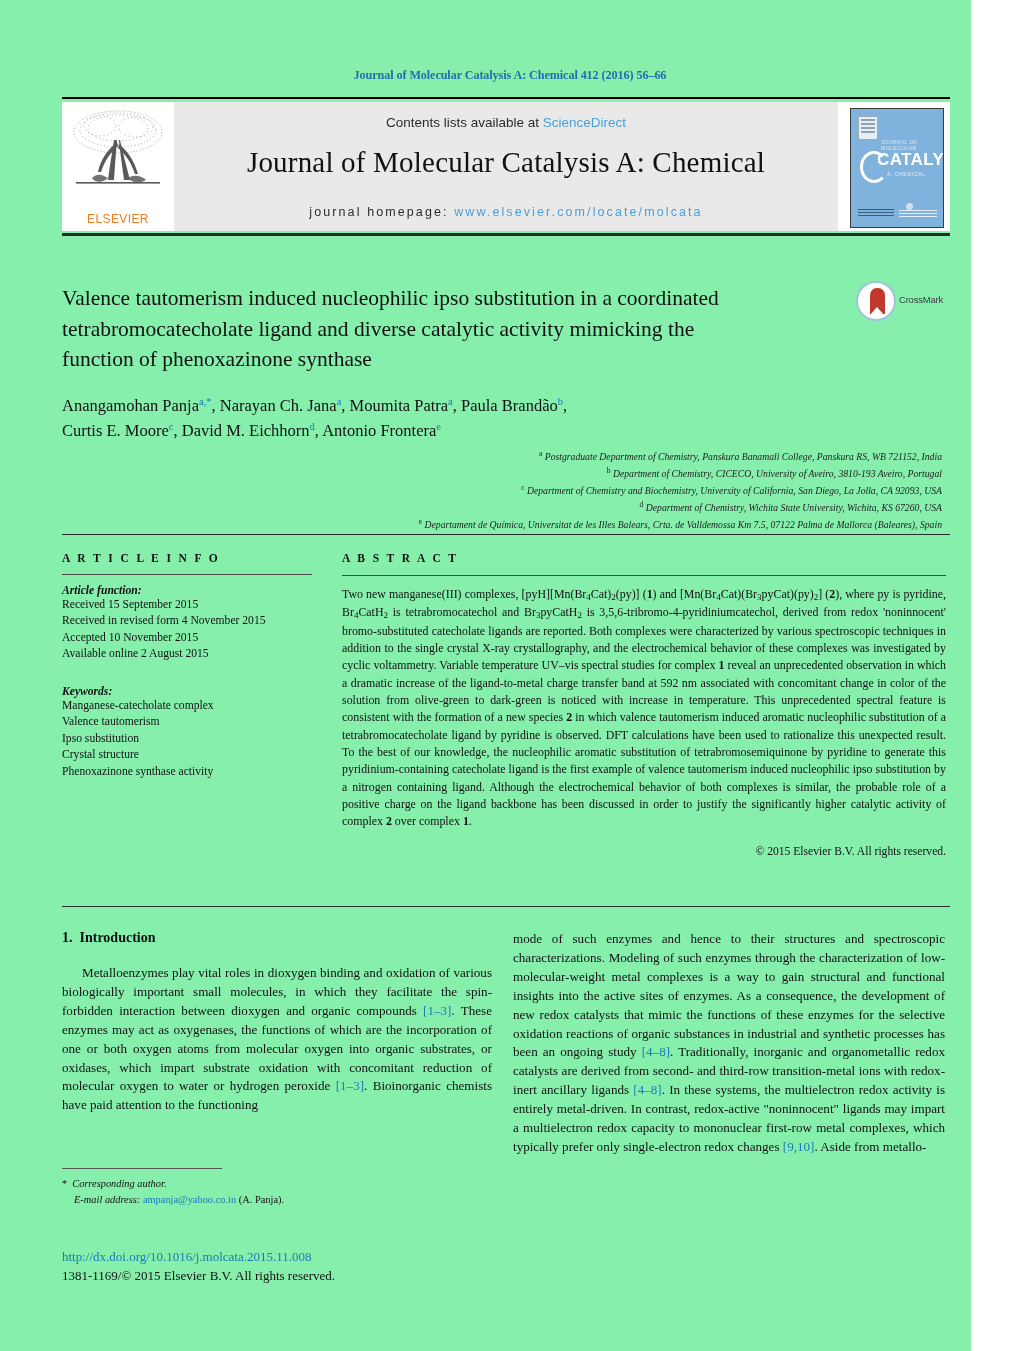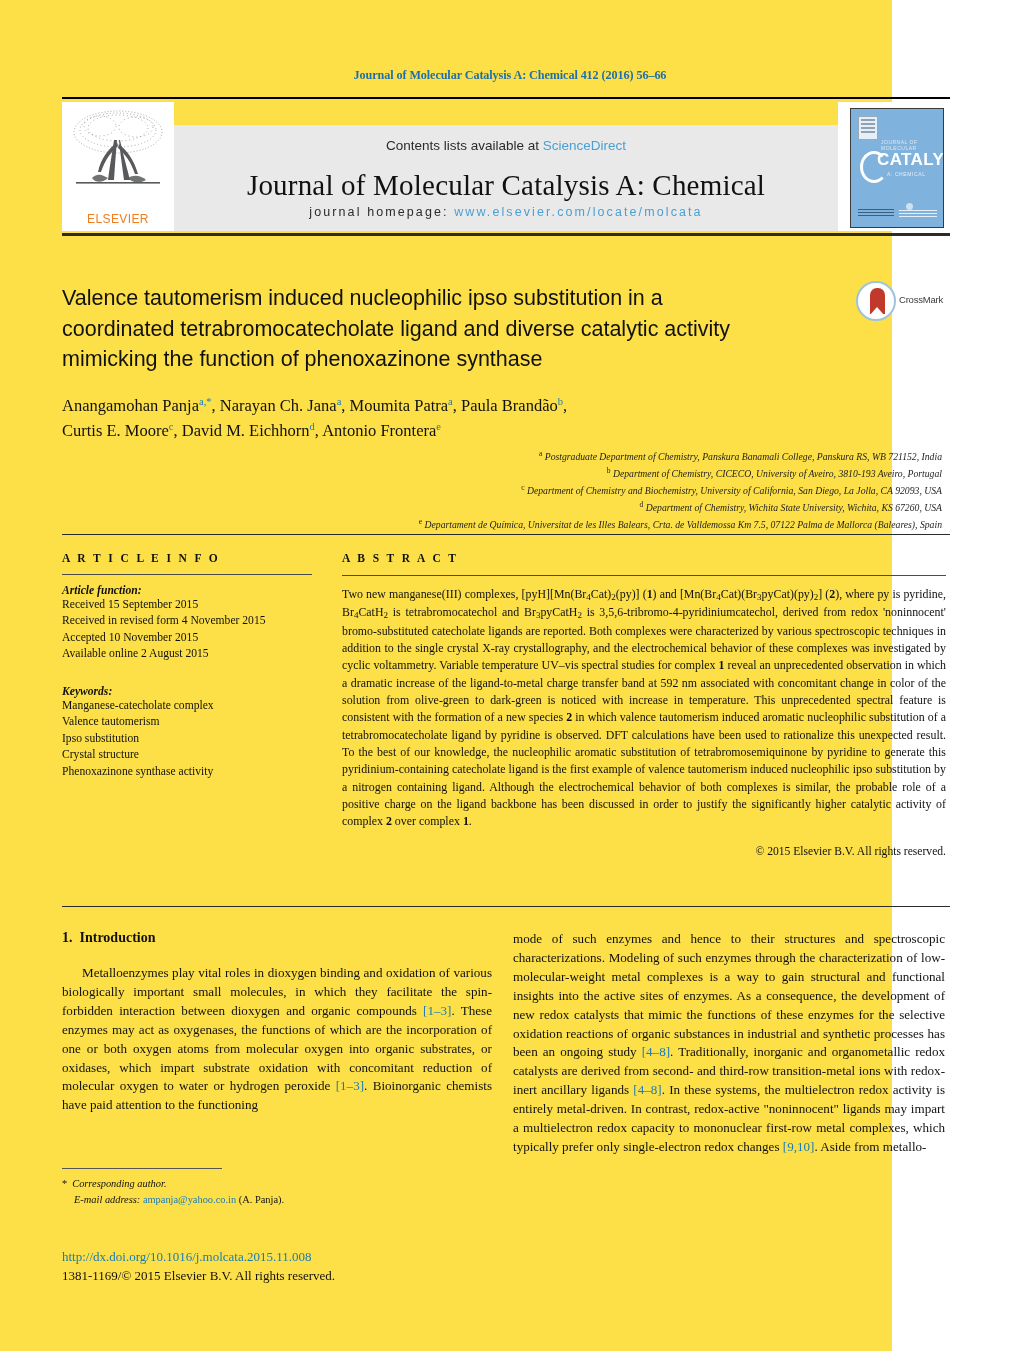--- a/index.html
+++ b/index.html
@@ -11,23 +11,23 @@
     width: 1020px;
     height: 1351px;
     position: relative;
     font-family: "Liberation Serif", serif;
     color: #000;
     overflow: hidden;
   }
   .page {
     position: absolute;
     left: 0; top: 0;
-    width: 892px;
+    width: 971px;
     height: 1351px;
-    background: #fde047;
+    background: #86efac;
   }
 
   
   .running-head {
     position: absolute;
     left: 0; top: 68px;
     width: 1020px;
     text-align: center;
     font-family: "Liberation Serif", serif;
     font-weight: bold;
@@ -67,21 +67,20 @@
     text-align: center;
     font-family: Liberation Sans, sans-serif;
     font-size: 12px;
     letter-spacing: 0.4px;
     color: #ef7d22;
   }
   .center-block {
     flex: 1 1 auto;
     background: #e9e9e9;
     position: relative;
-    margin-top: 23px;
   }
   .contents-line {
     position: absolute;
     left: 0; right: 0; top: 13px;
     text-align: center;
     font-family: "Liberation Sans", sans-serif;
     font-size: 13.5px;
     color: #2b2b2b;
   }
   .contents-line .sd-link { color: #4a9fd4; }
@@ -166,21 +165,21 @@
     width: 888px;
     height: 3px;
     background: #2b2b2b;
   }
 
   
   .title {
     position: absolute;
     left: 62px; top: 283px;
     width: 700px;
-    font-family: Liberation Sans, sans-serif;
+    font-family: Liberation Serif, serif;
     font-size: 21.5px;
     line-height: 1.42;
     color: #111;
   }
   .crossmark {
     position: absolute;
     left: 856px; top: 281px;
     width: 86px; height: 46px;
   }
   .cm-badge {

